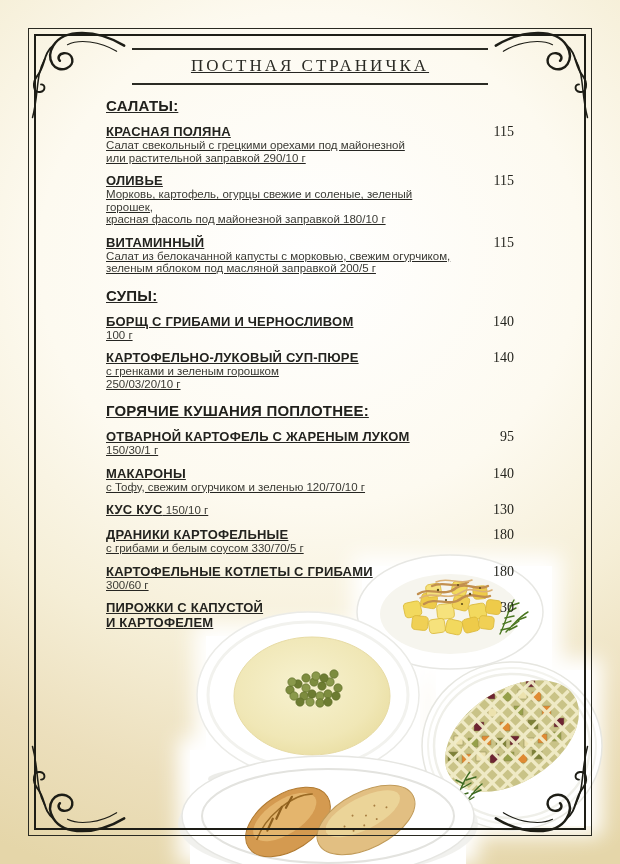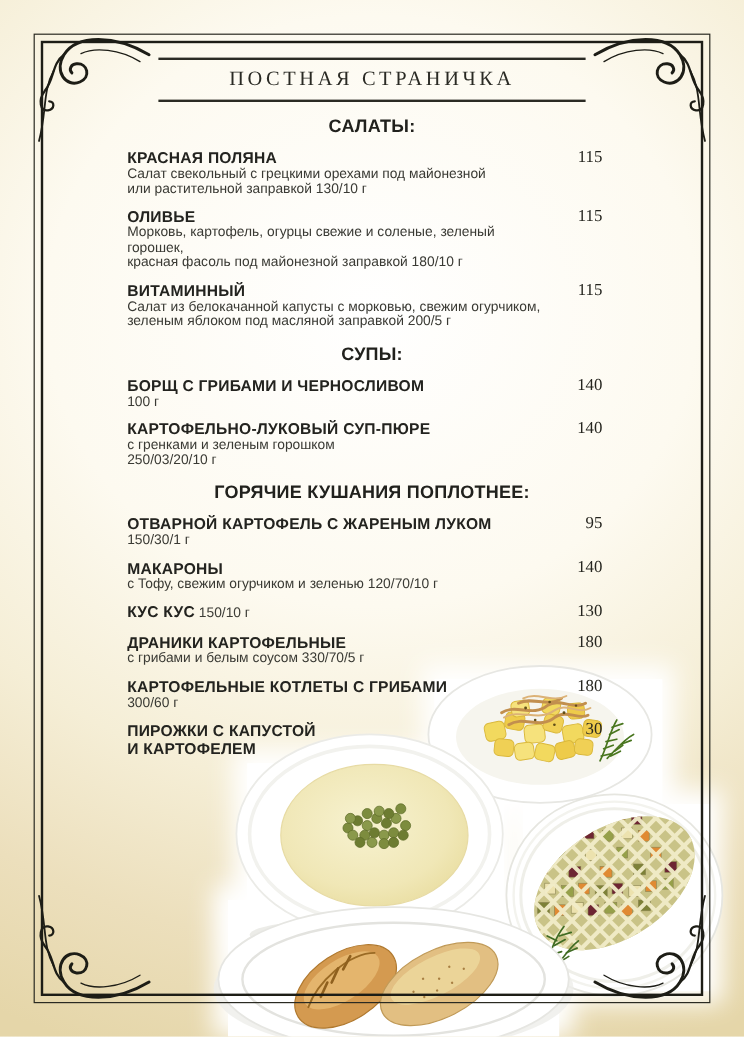--- a/index.html
+++ b/index.html
@@ -8,45 +8,45 @@
     width:620px;height:864px;
     overflow:hidden;
     background:radial-gradient(ellipse 115% 75% at 50% 30%,
       #ffffff 0%, #fdfaf0 38%, #f5eed6 62%, #ecdfbc 82%, #e5d6a9 100%);
     font-family:"Liberation Sans", sans-serif;
     color:#262622;
   }
   
   .photos{position:absolute;left:0;top:524px;width:620px;height:340px;z-index:1;}
   
-  .content{position:relative;z-index:3;padding-top:48px;}
+  .content{position:relative;z-index:3;padding-top:48px;text-decoration:underline;}
   .title-wrap{width:356px;margin:0 auto;text-align:center;}
   .title-line{border:0;border-top:2px solid #2b2b24;height:0;margin:0;}
   .page-title{
     font-family:"Liberation Serif", serif;
     font-size:17px;letter-spacing:3px;font-weight:400;
     color:#2a2a24;margin:6px 0 7px 0;
   }
   .menu-body{margin:0 106px;position:relative;}
   .section-heading{
-    text-align:center;font-weight:700;font-size:15px;color:#21211d;
+    font-weight:700;font-size:15px;color:#21211d;
     margin:12px 0 10px 0;letter-spacing:0.2px;
   }
   .menu-item{position:relative;margin-bottom:9px;}
   .mi-name{
     font-weight:700;font-size:13px;line-height:15px;color:#23231f;
     letter-spacing:0.2px;padding-right:62px;white-space:pre-line;
   }
   .mi-note{font-weight:400;font-size:11.5px;color:#3c3c36;letter-spacing:0;}
   .mi-desc{
     font-size:11.5px;line-height:12.5px;color:#3a3a34;
     white-space:pre-line;padding-right:62px;
   }
   .mi-price{
-    position:absolute;top:0;right:12px;
+    position:absolute;top:0;right:0;
     font-family:"Liberation Serif", serif;
     font-size:14px;color:#25251f;
   }
   
   .frame-outer{position:absolute;left:28px;top:28px;right:28px;bottom:28px;
     border:1.5px solid #2a2a22;z-index:4;pointer-events:none;}
   .frame-inner{position:absolute;left:34px;top:34px;right:34px;bottom:34px;
     border:2.5px solid #1d1d16;z-index:4;pointer-events:none;}
   .orn{position:absolute;width:104px;height:96px;z-index:5;pointer-events:none;}
   .orn-tl{left:24px;top:26px;}
@@ -281,21 +281,21 @@
       <div class="title-line"></div>
     </div>
 
     <div class="menu-body">
 
       <div class="section-heading">САЛАТЫ:</div>
 
       <div class="menu-item">
         <div class="mi-name">КРАСНАЯ ПОЛЯНА</div>
         <div class="mi-desc">Салат свекольный с грецкими орехами под майонезной
-или растительной заправкой 130/10 г</div>
+или растительной заправкой 290/10 г</div>
         <div class="mi-price">115</div>
       </div>
       <div class="menu-item">
         <div class="mi-name">ОЛИВЬЕ</div>
         <div class="mi-desc">Морковь, картофель, огурцы свежие и соленые, зеленый горошек,
 красная фасоль под майонезной заправкой 180/10 г</div>
         <div class="mi-price">115</div>
       </div>
       <div class="menu-item">
         <div class="mi-name">ВИТАМИННЫЙ</div>

